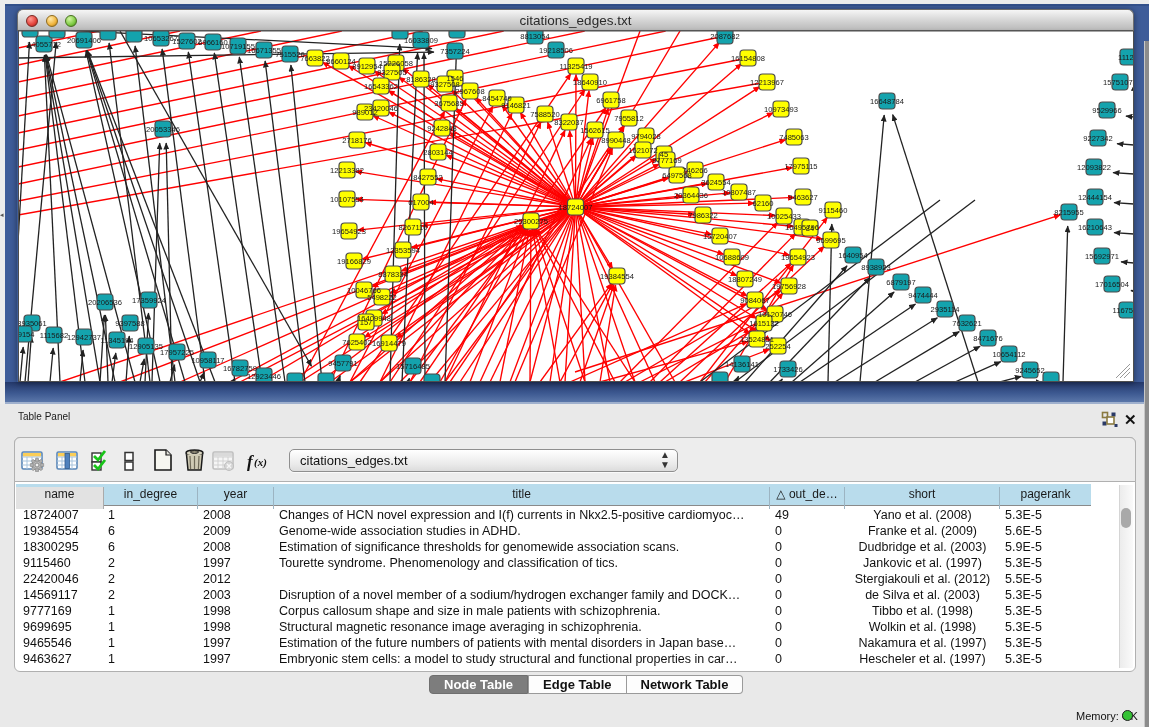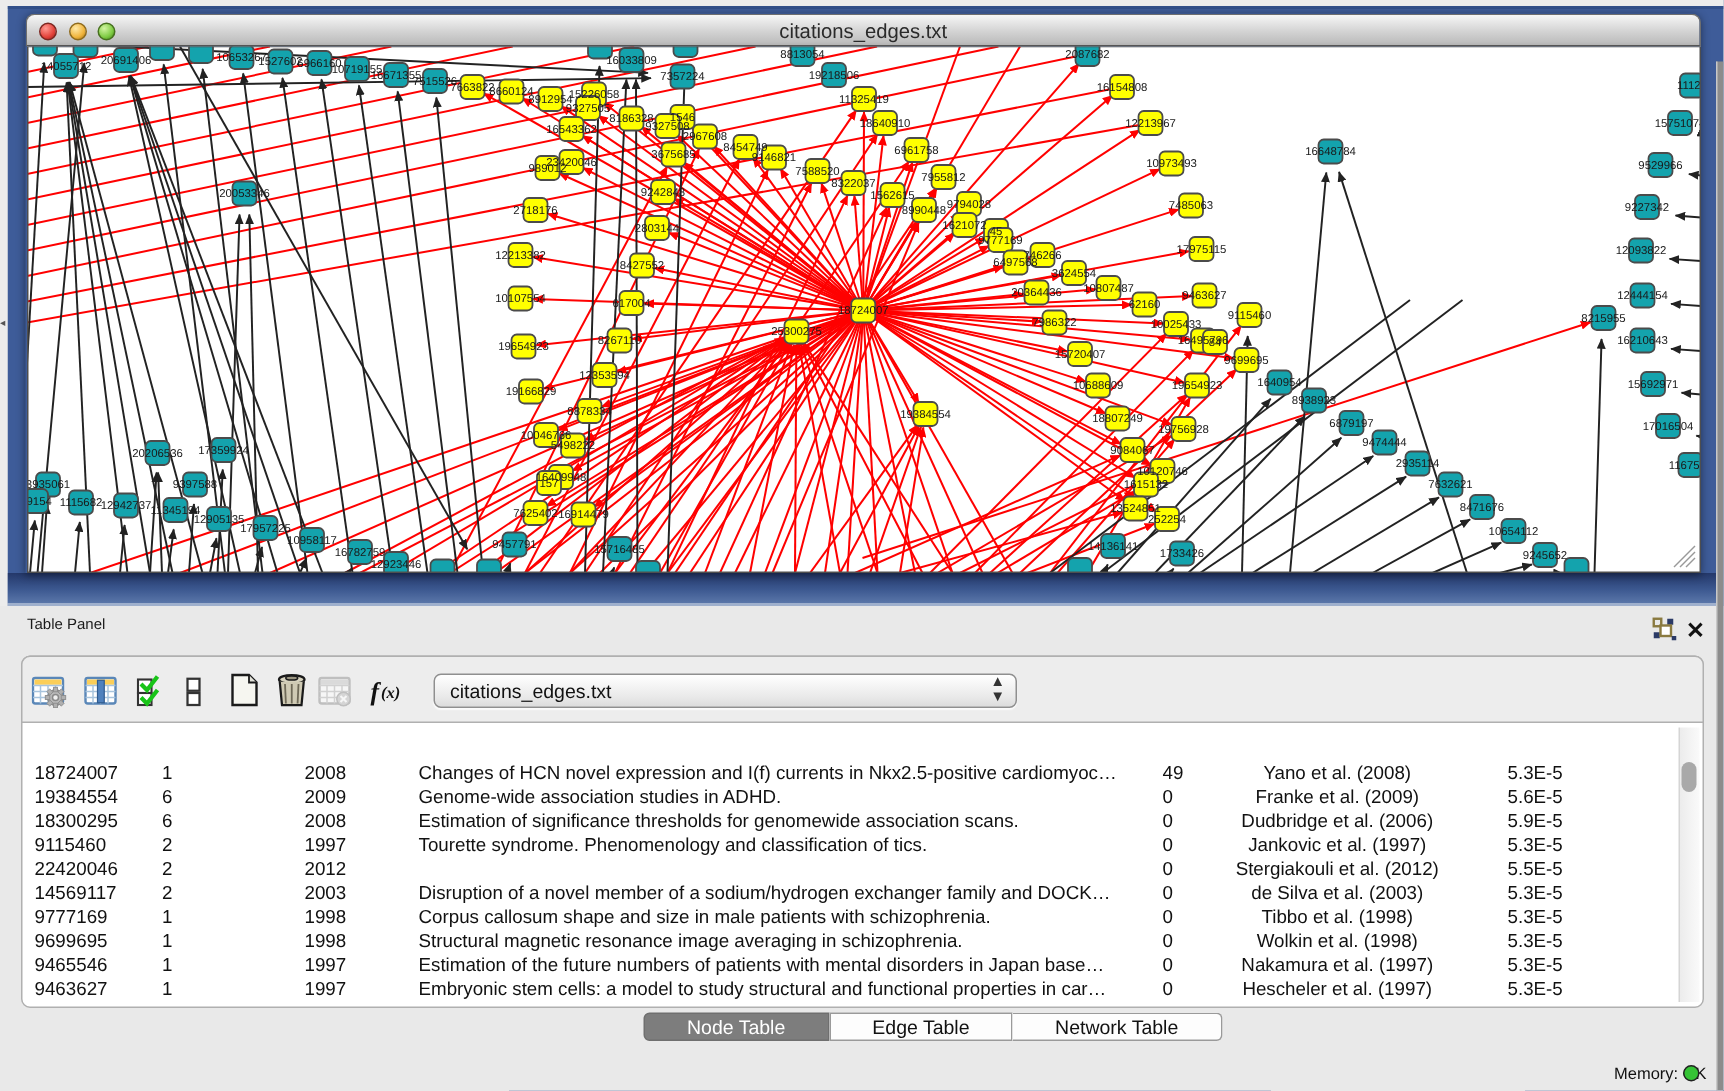--- a/index.html
+++ b/index.html
@@ -34,27 +34,27 @@
 #thead .h3 { left:258px; width:496px; }
 #thead .h4 { left:754px; width:75px; }
 #thead .h5 { left:829px; width:155px; }
 #thead .h6 { left:984px; width:91px; border-right:none; }
 
 #tbody { position:absolute; left:16px; top:507px; width:1075px; height:161px; overflow:hidden; font-size:12.5px; color:#111; }
 .tr { position:relative; height:16px; line-height:16px; white-space:nowrap; }
 .tr span { position:absolute; overflow:hidden; }
 .c0 { left:7px; width:84px; } .c1 { left:92px; width:88px; } .c2 { left:187px; width:70px; }
 .c3 { left:263px; width:493px; } .c4 { left:759px; width:70px; }
-.c5 { left:798px; width:155px; text-align:center; } .c6 { left:989px; width:86px; }
+.c5 { left:829px; width:155px; text-align:center; } .c6 { left:989px; width:86px; }
 
 #sbar { position:absolute; left:1119px; top:485px; width:14px; height:183px; background:linear-gradient(90deg,#ececec,#fafafa); border-left:1px solid #d5d5d5; }
 #sthumb { position:absolute; left:1121px; top:508px; width:10px; height:20px; background:#a9a9a9; border-radius:5px; }
 
 #tabs { position:absolute; left:429px; top:675px; height:19px; font-size:13px; }
-#tabs div { float:left; height:19px; line-height:18px; padding:0 28px; border:1px solid #9a9a9a; background:#fdfdfd; color:#111; }
+#tabs div { float:left; height:19px; line-height:18px; padding:0 14px; border:1px solid #9a9a9a; background:#fdfdfd; color:#111;font-weight:bold; }
 #tabs .sel { background:#7d7d7d; color:#fff; border-color:#6f6f6f; border-radius:4px 0 0 4px; }
 #tabs .last { border-radius:0 4px 4px 0; border-left:none; }
 #memlbl { position:absolute; left:1057px; top:710px; font-size:11px; color:#111;padding-left:19px; }
 #memdot { position:absolute; left:1122px; top:710px; width:11px; height:11px; border-radius:50%; background:#35c335; border:1.5px solid #222; }
 #topstrip { position:absolute; left:0; top:0; width:1149px; height:4px; background:#ececec; }
 #lstrip { position:absolute; left:0; top:4px; width:5px; height:400px; background:#ececec; }
 </style></head>
 <body>
 <div id="stage">
 <div id="desktop"></div>
@@ -660,20 +660,29 @@
           <line x1="16" y1="7" x2="16" y2="19"></line>
         </g>
         <circle cx="17" cy="16" r="4.5" fill="#c3c3c3" stroke="#9a9a9a"></circle>
         <path d="M15 14 L19 18 M19 14 L15 18" stroke="#fff" stroke-width="1.4"></path>
       </svg></span>
 <span class="ticon" style="left:246px"><svg width="26" height="22" viewBox="0 0 26 22">
         <text x="1" y="16.5" font-family="Liberation Serif, serif" font-style="italic" font-weight="bold" font-size="17" fill="#111">f</text>
         <text x="8" y="15.5" font-family="Liberation Serif, serif" font-style="italic" font-weight="bold" font-size="11" fill="#111">(x)</text>
       </svg></span>
 <div id="combo">citations_edges.txt<span class="arr">▲<br>▼</span></div>
+<div id="thead">
+ <span class="h0">name</span>
+      <span class="h1">in_degree</span>
+      <span class="h2">year</span>
+ <span class="h3">title</span>
+      <span class="h4">△ out_de…</span>
+      <span class="h5">short</span>
+ <span class="h6">pagerank</span>
+</div>
 <div id="tbody">
 <div class="tr">
         <span class="c0">18724007</span>
         <span class="c1">1</span>
         <span class="c2">2008</span>
         <span class="c3">Changes of HCN novel expression and I(f) currents in Nkx2.5-positive cardiomyoc…</span>
         <span class="c4">49</span>
         <span class="c5">Yano et al. (2008)</span>
         <span class="c6">5.3E-5</span>
       </div>
@@ -685,21 +694,21 @@
         <span class="c4">0</span>
         <span class="c5">Franke et al. (2009)</span>
         <span class="c6">5.6E-5</span>
       </div>
 <div class="tr">
         <span class="c0">18300295</span>
         <span class="c1">6</span>
         <span class="c2">2008</span>
         <span class="c3">Estimation of significance thresholds for genomewide association scans.</span>
         <span class="c4">0</span>
-        <span class="c5">Dudbridge et al. (2006)</span>
+        <span class="c5">Dudbridge et al. (2003)</span>
         <span class="c6">5.9E-5</span>
       </div>
 <div class="tr">
         <span class="c0">9115460</span>
         <span class="c1">2</span>
         <span class="c2">1997</span>
         <span class="c3">Tourette syndrome. Phenomenology and classification of tics.</span>
         <span class="c4">0</span>
         <span class="c5">Jankovic et al. (1997)</span>
         <span class="c6">5.3E-5</span>

